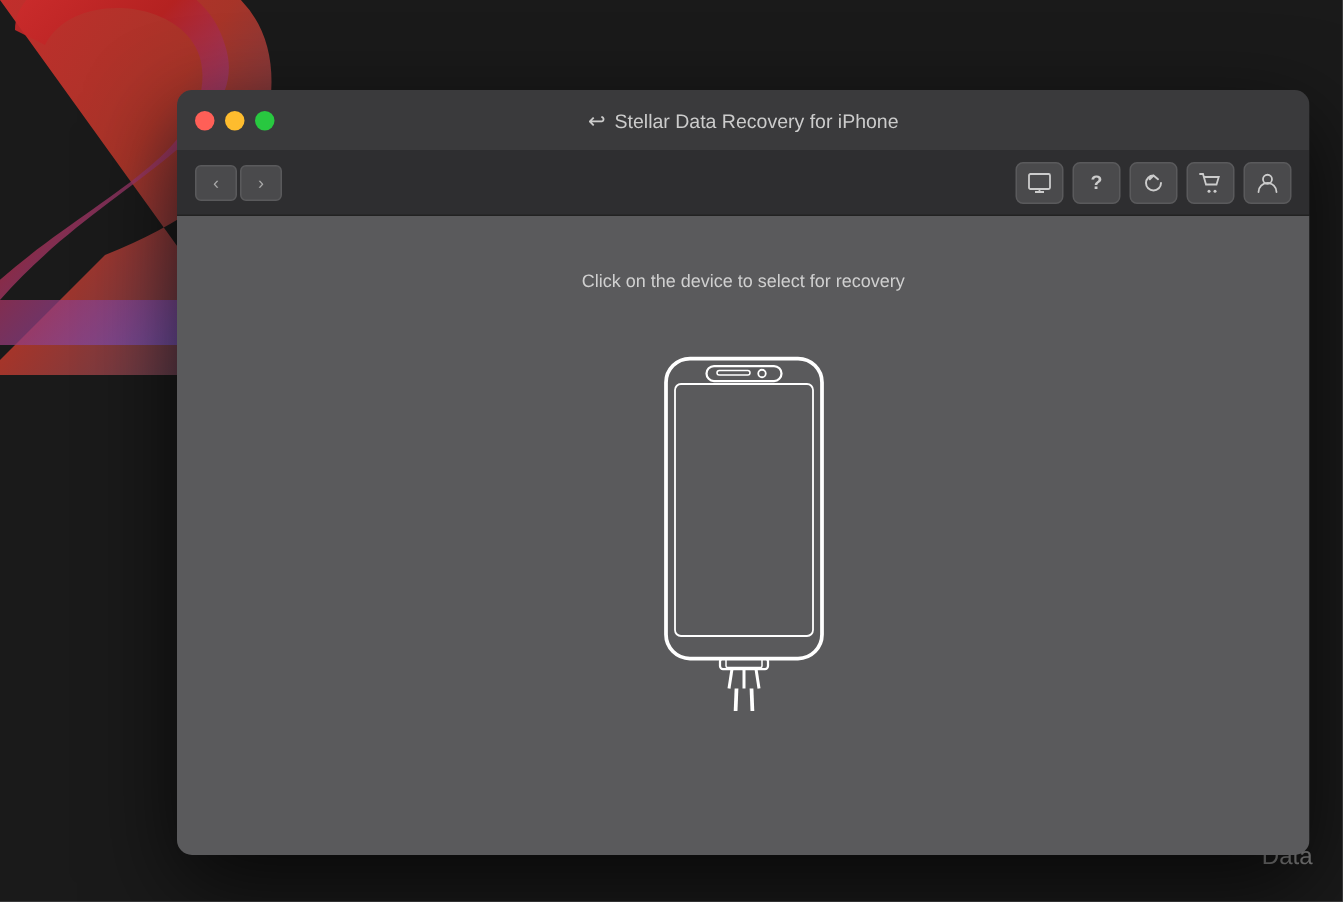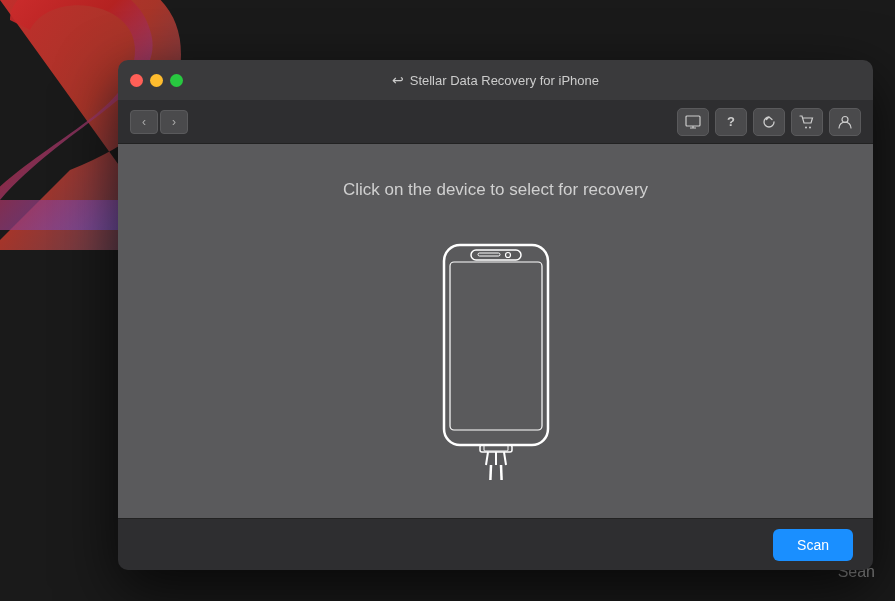--- a/index.html
+++ b/index.html
@@ -145,21 +145,21 @@
     .page-title {
       color: #ffffff;
       font-size: 22px;
       font-weight: 600;
       margin-bottom: 10px;
       letter-spacing: 0.3px;
     }
 
     .page-subtitle {
       color: #d0d0d0;
-      font-size: 17px;
+      font-size: 12px;
       margin-bottom: 40px;
       font-weight: 400;
     }
 
     
     .phone-container {
       display: flex;
       flex-direction: column;
       align-items: center;
     }
@@ -309,19 +309,16 @@
         <line x1="68" y1="212" x2="70" y2="225" stroke="white" stroke-width="2"></line>
 
         <line x1="55" y1="225" x2="54" y2="250" stroke="white" stroke-width="2.5"></line>
         <line x1="65" y1="225" x2="66" y2="250" stroke="white" stroke-width="2.5"></line>
 
         <rect x="48" y="205" width="24" height="6" rx="1" fill="none" stroke="white" stroke-width="1"></rect>
       </svg>
     </div>
   </div>
 
-  <div class="bottom-bar">
-    <button class="scan-btn">Scan</button>
-  </div>
 
 </div>
 
-<div class="sean-label">Sean</div>
+<div class="sean-label">Data</div>
 
 </body></html>

